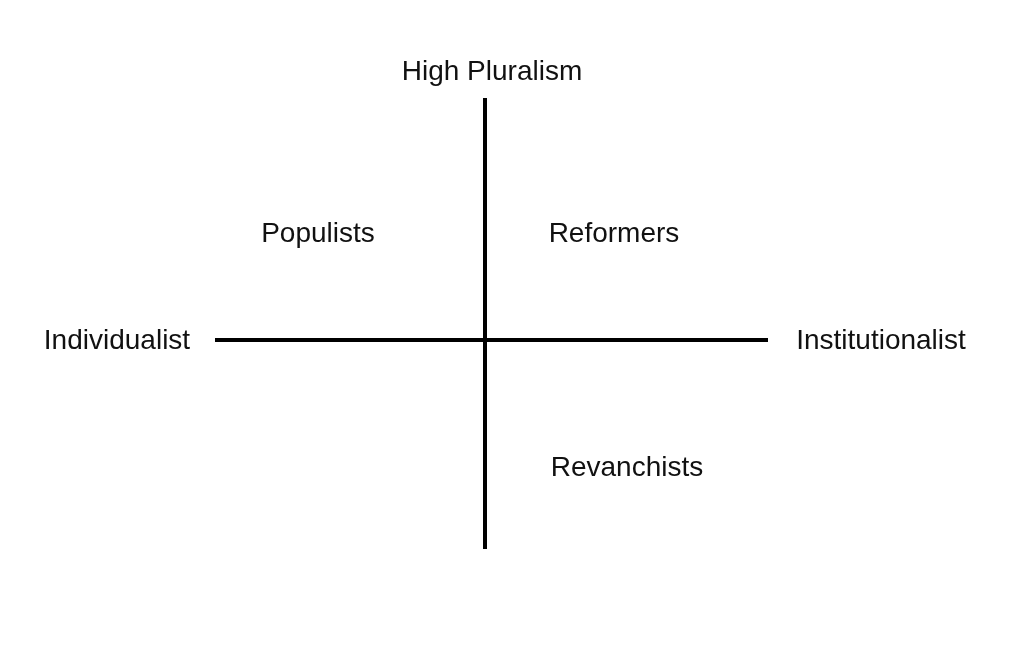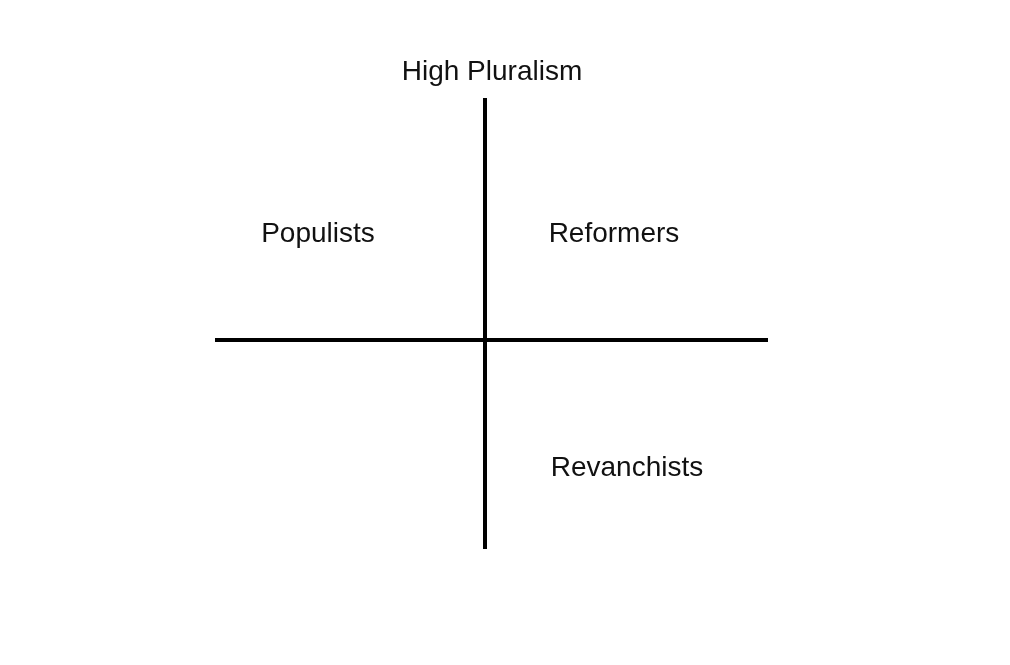--- a/index.html
+++ b/index.html
@@ -51,18 +51,20 @@
 </style>
 </head>
 <body>
 
 <div class="canvas">
 
   <div class="axis-line vertical"></div>
   <div class="axis-line horizontal"></div>
 
   <div class="label axis-top">High Pluralism</div>
+  <div class="label axis-left">Individualist</div>
+  <div class="label axis-right">Institutionalist</div>
 
   <div class="label q-top-left">Populists</div>
   <div class="label q-top-right">Reformers</div>
   <div class="label q-bottom-right">Revanchists</div>
 
 </div>
 
 </body></html>

